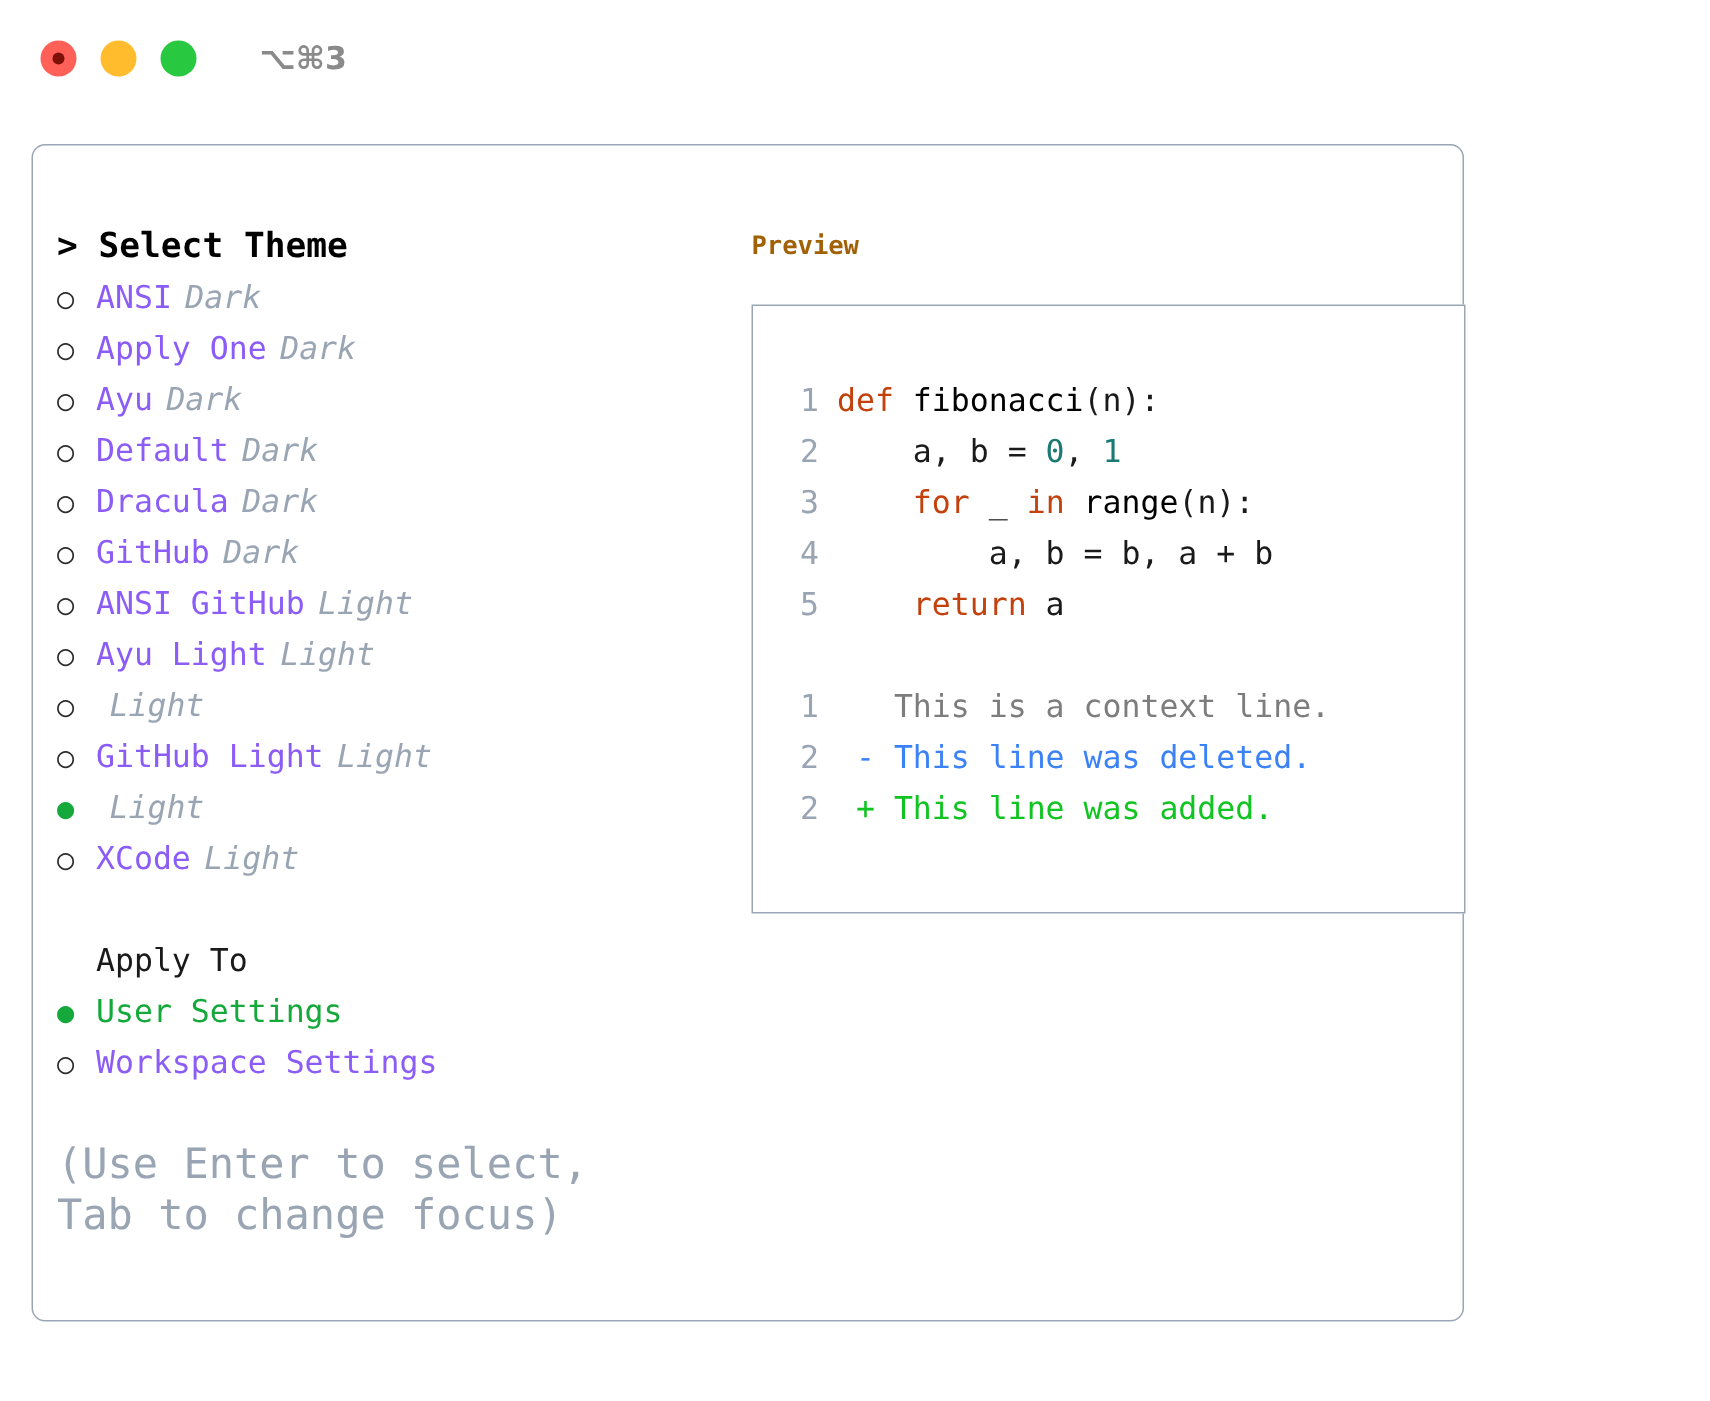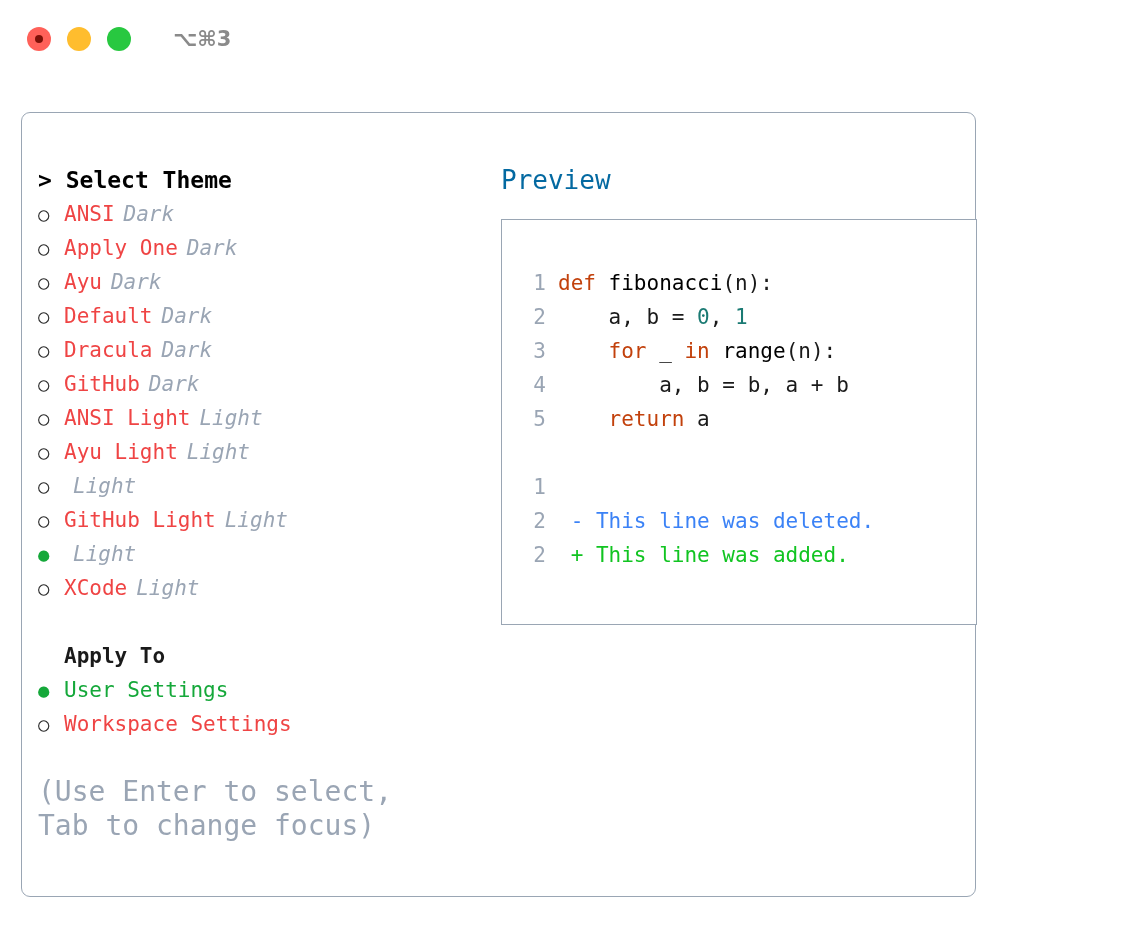--- a/index.html
+++ b/index.html
@@ -68,21 +68,20 @@
   #main-panel {
     position: absolute;
     left: 21px;
     top: 96px;
     width: 955px;
     height: 785px;
     border: 1.6px solid #9aa6b4;
     border-radius: 9px;
     box-sizing: border-box;
     background: #ffffff;
-    margin-top: 16px;
   }
 
   
   #theme-column {
     position: absolute;
     left: 16px;
     top: 50px;
     width: 440px;
   }
   #theme-header {
@@ -100,32 +99,32 @@
     font-size: 21px;
     white-space: pre;
   }
   .opt-marker {
     width: 26px;
     flex: 0 0 26px;
     font-size: 19px;
     color: #2d2d2d;
   }
   .opt-marker.selected { color: #15a83a; }
-  .opt-label { color: #ef4444; }
+  .opt-label { color: #8b5cf6; }
   .opt-row.selected .opt-label { color: #15a83a; }
   .opt-tag {
     color: #9aa5b4;
     margin-left: 9px;
     font-style: italic;
   }
 
   #apply-section { margin-top: 34px; }
   #apply-header {
     font-size: 21px;
-    font-weight: 700;
+    font-weight: 400;
     color: #1a1a1a;
     line-height: 34px;
     padding-left: 26px;
     white-space: pre;
   }
 
   #hint-text {
     margin-top: 34px;
     font-size: 28px;
     line-height: 34px;
@@ -135,23 +134,23 @@
   }
 
   
   #preview-column {
     position: absolute;
     left: 479px;
     top: 50px;
     width: 490px;
   }
   #preview-header {
-    font-size: 26px;
-    font-weight: 400;
-    color: #0369a1;
+    font-size: 17px;
+    font-weight: 700;
+    color: #a16207;
     line-height: 34px;
     white-space: pre;
   }
   #preview-box {
     margin-top: 22px;
     width: 476px;
     height: 406px;
     border: 1.6px solid #9aa6b4;
     box-sizing: border-box;
     background: #ffffff;
@@ -200,21 +199,21 @@
 
       <div id="theme-header">&gt; Select Theme</div>
 
       <div id="theme-options">
           <div class="opt-row"><span class="opt-marker">○</span><span class="opt-label">ANSI</span><span class="opt-tag">Dark</span></div>
           <div class="opt-row"><span class="opt-marker">○</span><span class="opt-label">Apply One</span><span class="opt-tag">Dark</span></div>
           <div class="opt-row"><span class="opt-marker">○</span><span class="opt-label">Ayu</span><span class="opt-tag">Dark</span></div>
           <div class="opt-row"><span class="opt-marker">○</span><span class="opt-label">Default</span><span class="opt-tag">Dark</span></div>
           <div class="opt-row"><span class="opt-marker">○</span><span class="opt-label">Dracula</span><span class="opt-tag">Dark</span></div>
           <div class="opt-row"><span class="opt-marker">○</span><span class="opt-label">GitHub</span><span class="opt-tag">Dark</span></div>
-          <div class="opt-row"><span class="opt-marker">○</span><span class="opt-label">ANSI Light</span><span class="opt-tag">Light</span></div>
+          <div class="opt-row"><span class="opt-marker">○</span><span class="opt-label">ANSI GitHub</span><span class="opt-tag">Light</span></div>
           <div class="opt-row"><span class="opt-marker">○</span><span class="opt-label">Ayu Light</span><span class="opt-tag">Light</span></div>
           <div class="opt-row"><span class="opt-marker">○</span><span class="opt-tag">Light</span></div>
           <div class="opt-row"><span class="opt-marker">○</span><span class="opt-label">GitHub Light</span><span class="opt-tag">Light</span></div>
           <div class="opt-row selected"><span class="opt-marker selected">●</span><span class="opt-tag">Light</span></div>
           <div class="opt-row"><span class="opt-marker">○</span><span class="opt-label">XCode</span><span class="opt-tag">Light</span></div>
         </div>
 
       <div id="apply-section">
         <div id="apply-header">Apply To</div>
         <div id="apply-options">
@@ -231,21 +230,21 @@
       <div id="preview-box">
         <div id="code-block">
             <div class="code-line"><span class="ln">1</span><span class="tok-kw">def </span><span class="tok-fn">fibonacci</span><span class="tok-plain">(n):</span></div>
             <div class="code-line"><span class="ln">2</span><span class="tok-plain">    a, b = </span><span class="tok-num">0</span><span class="tok-plain">, </span><span class="tok-num">1</span></div>
             <div class="code-line"><span class="ln">3</span><span class="tok-plain">    </span><span class="tok-kw">for</span><span class="tok-plain"> _ </span><span class="tok-kw">in</span><span class="tok-plain"> </span><span class="tok-fn">range</span><span class="tok-plain">(n):</span></div>
             <div class="code-line"><span class="ln">4</span><span class="tok-plain">        a, b = b, a + b</span></div>
             <div class="code-line"><span class="ln">5</span><span class="tok-plain">    </span><span class="tok-kw">return</span><span class="tok-plain"> a</span></div>
           </div>
         <div class="code-blank"></div>
         <div id="diff-block">
-            <div class="code-line"><span class="ln">1</span></div>
+            <div class="code-line"><span class="ln">1</span><span class="tok-ctx">   This is a context line.</span></div>
             <div class="code-line"><span class="ln">2</span><span class="tok-del"> - This line was deleted.</span></div>
             <div class="code-line"><span class="ln">2</span><span class="tok-add"> + This line was added.</span></div>
           </div>
       </div>
     </div>
 
   </div>
 </div>
 
 </body></html>

